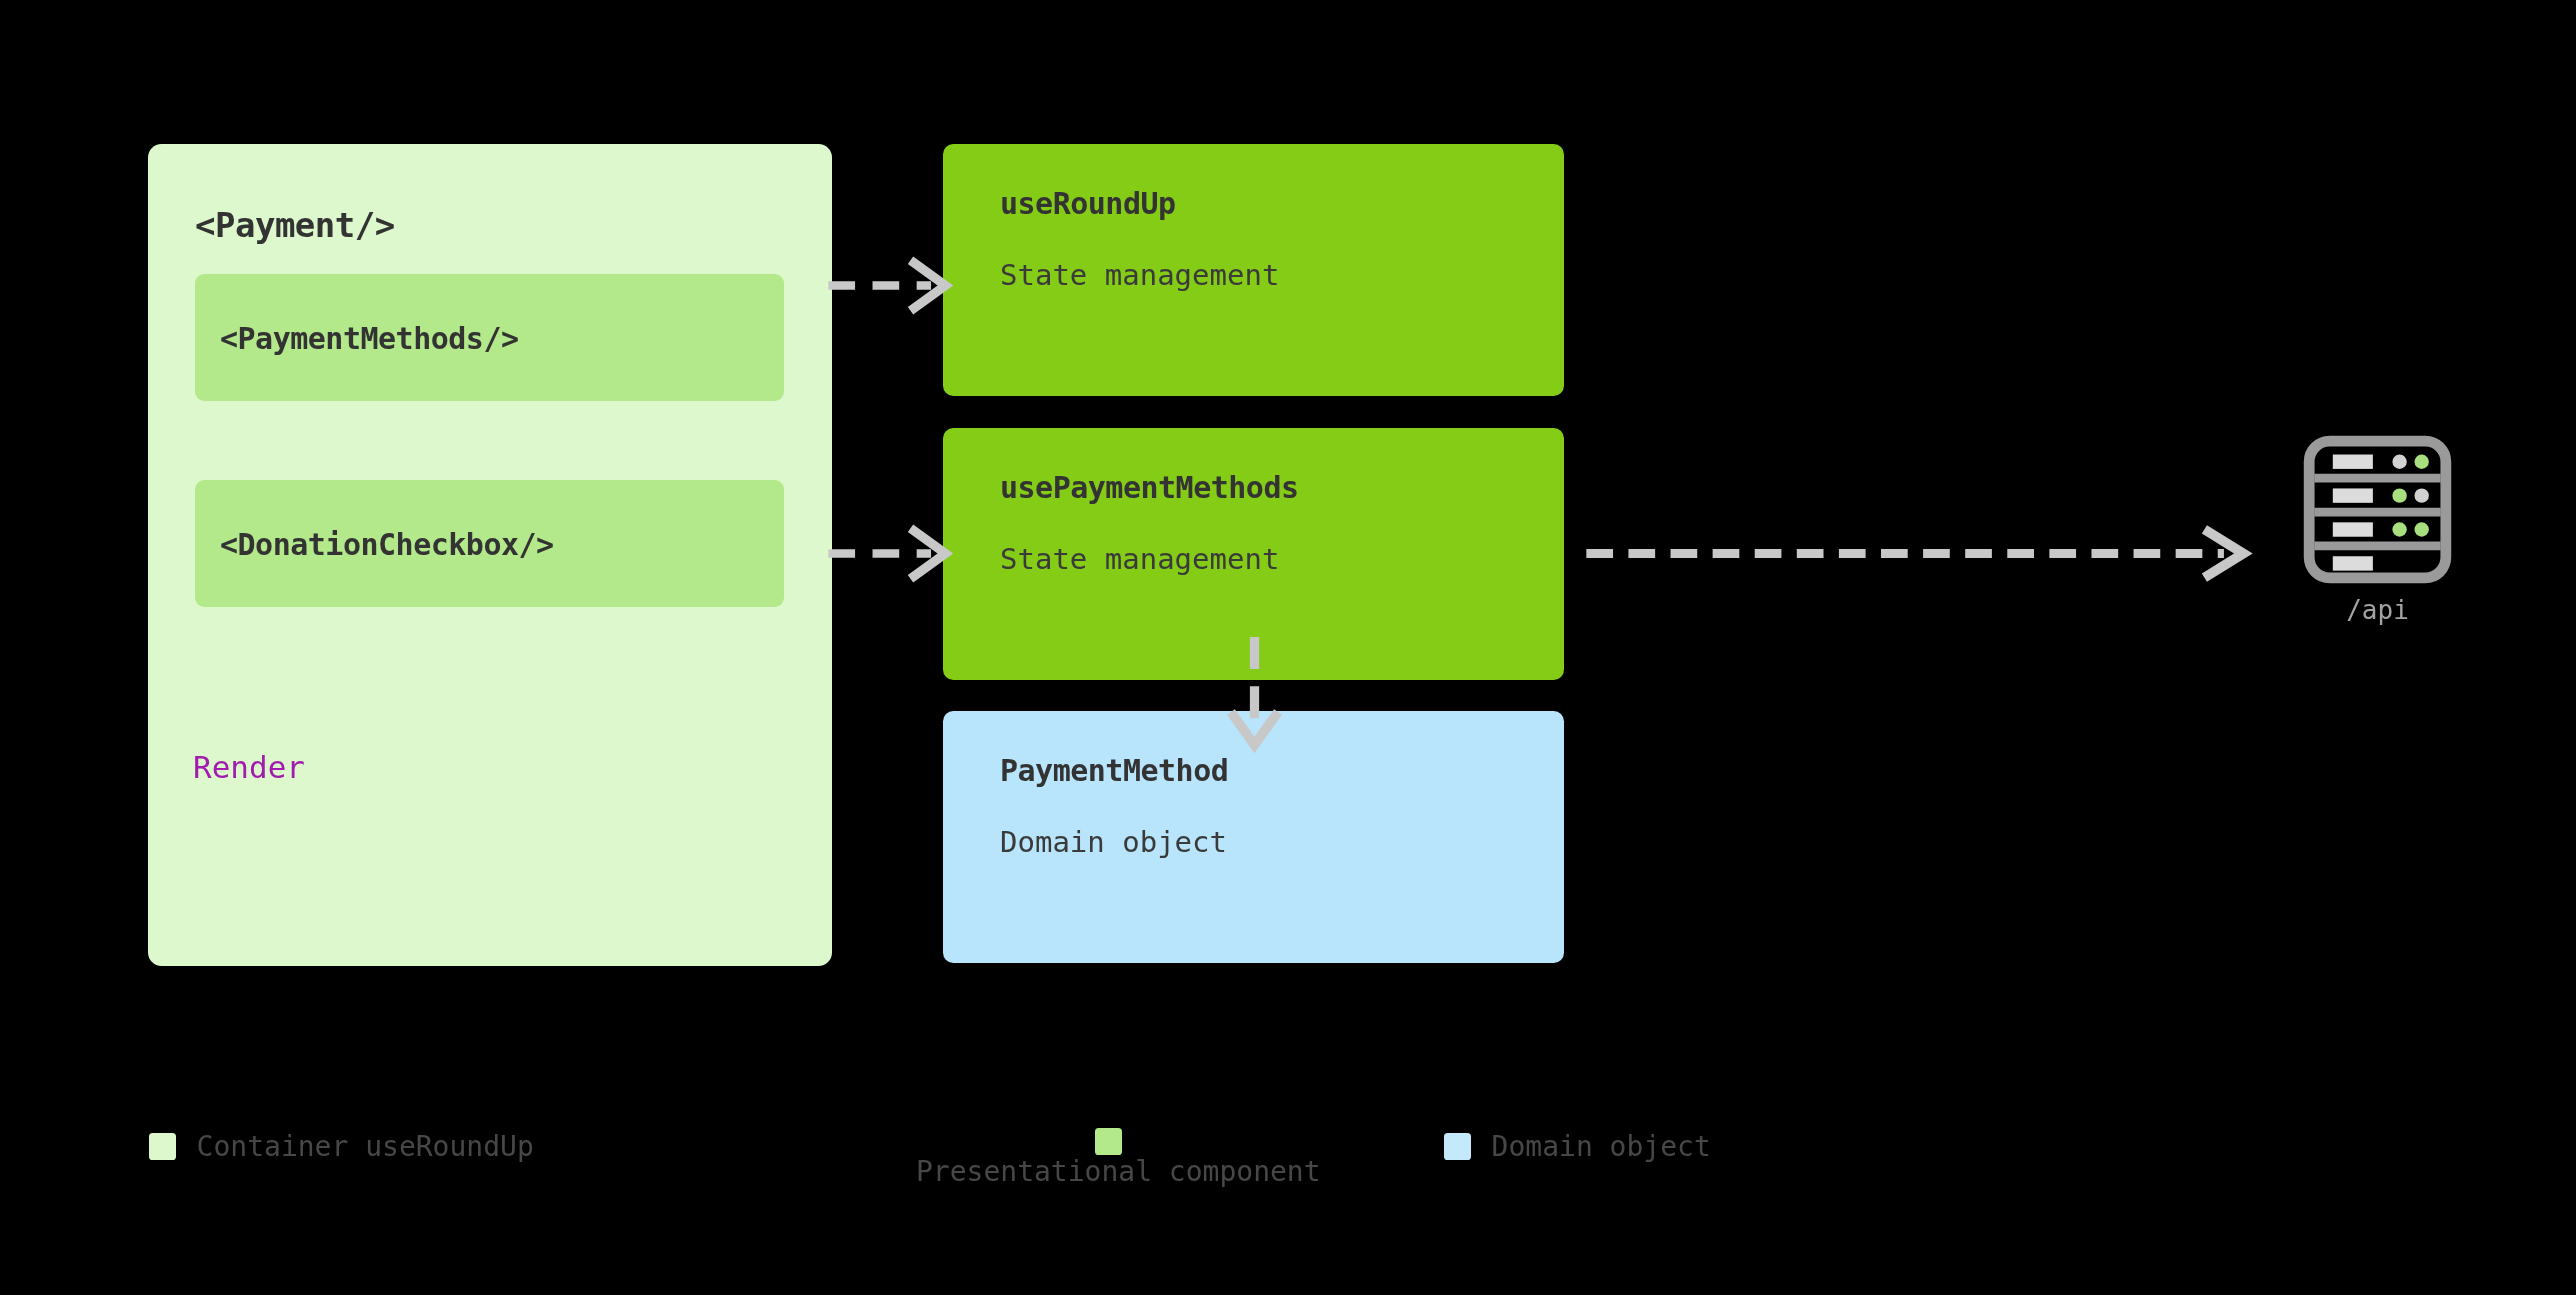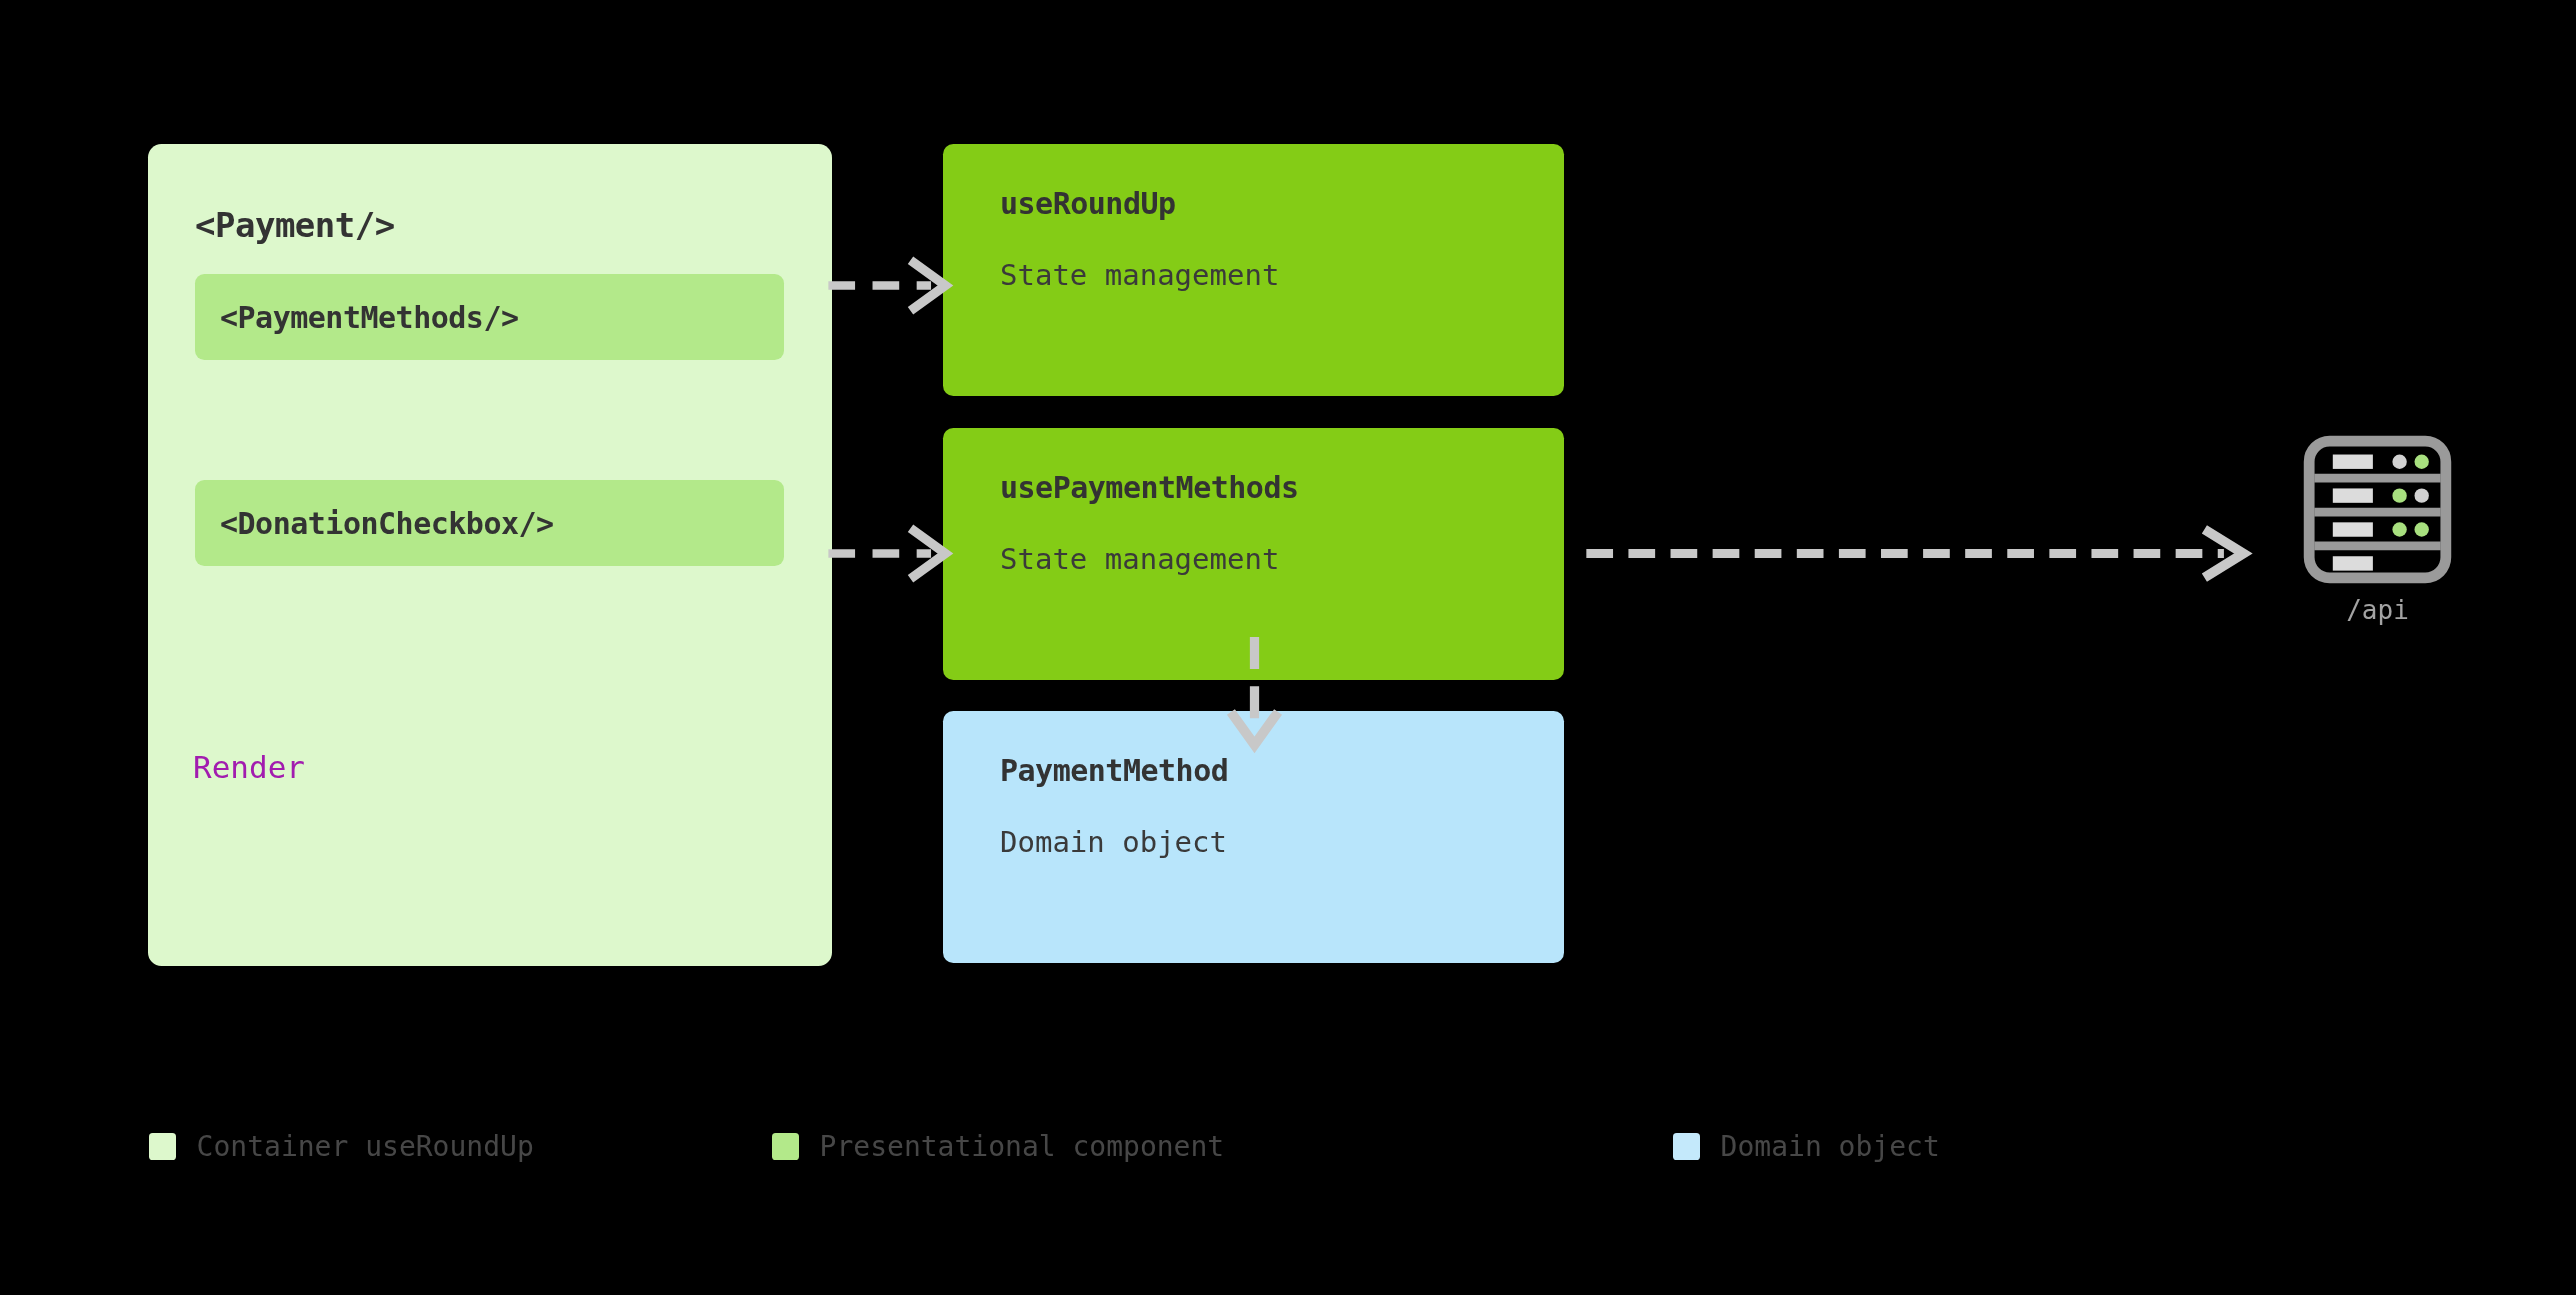--- a/index.html
+++ b/index.html
@@ -39,21 +39,21 @@
     font-size: 34px;
     font-weight: bold;
     color: #333333;
     letter-spacing: -0.5px;
     white-space: nowrap;
   }
   .child-box {
     position: absolute;
     left: 47px;
     width: 589px;
-    height: 86px;
+    height: 127px;
     background: #b3e98a;
     border-radius: 9.3px;
   }
   .child-box.first { top: 130px; }
   .child-box.second { top: 336px; }
   .child-label {
     position: absolute;
     left: 25px;
     top: 50%;
     transform: translateY(-50%);
@@ -244,21 +244,21 @@
     <div class="api-label">/api</div>
   </div>
 
   <div class="legend">
 
     <div class="legend-item" style="width:623px;">
       <span class="legend-swatch" style="background:#ddf8cc;"></span>
       <span class="legend-text">Container useRoundUp</span>
     </div>
 
-    <div class="legend-item" style="width:901px;">
+    <div class="legend-item" style="width:672px;flex-direction:column;">
       <span class="legend-swatch" style="background:#b3e98a;"></span>
       <span class="legend-text">Presentational component</span>
     </div>
 
 
     <div class="legend-item">
       <span class="legend-swatch" style="background:#c4e9fb;"></span>
       <span class="legend-text">Domain object</span>
     </div>
 

